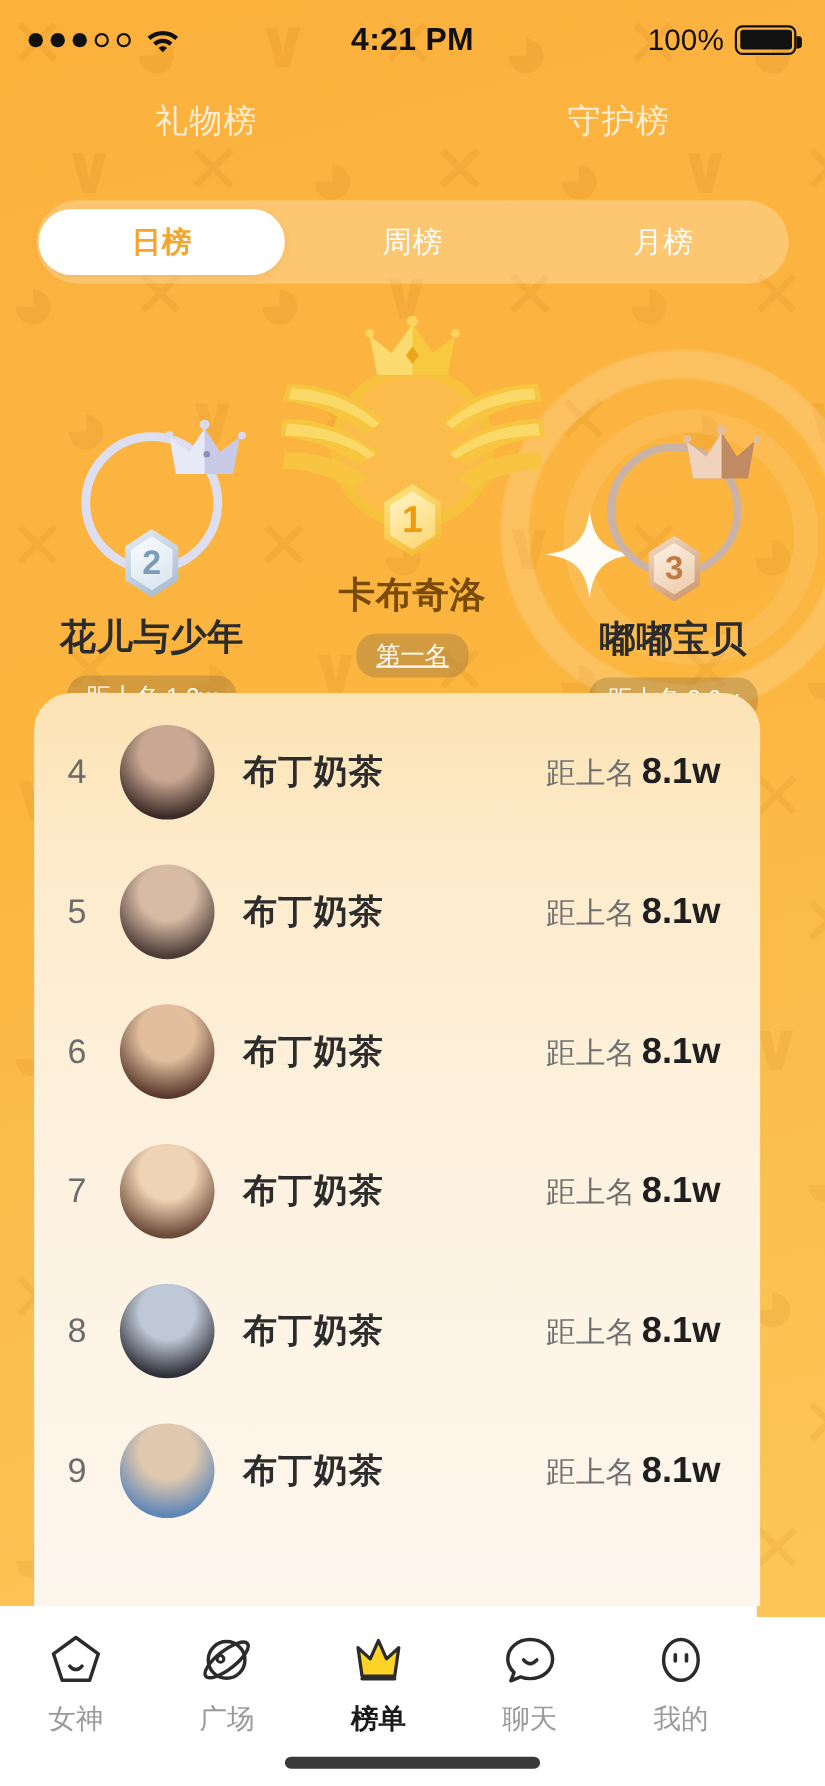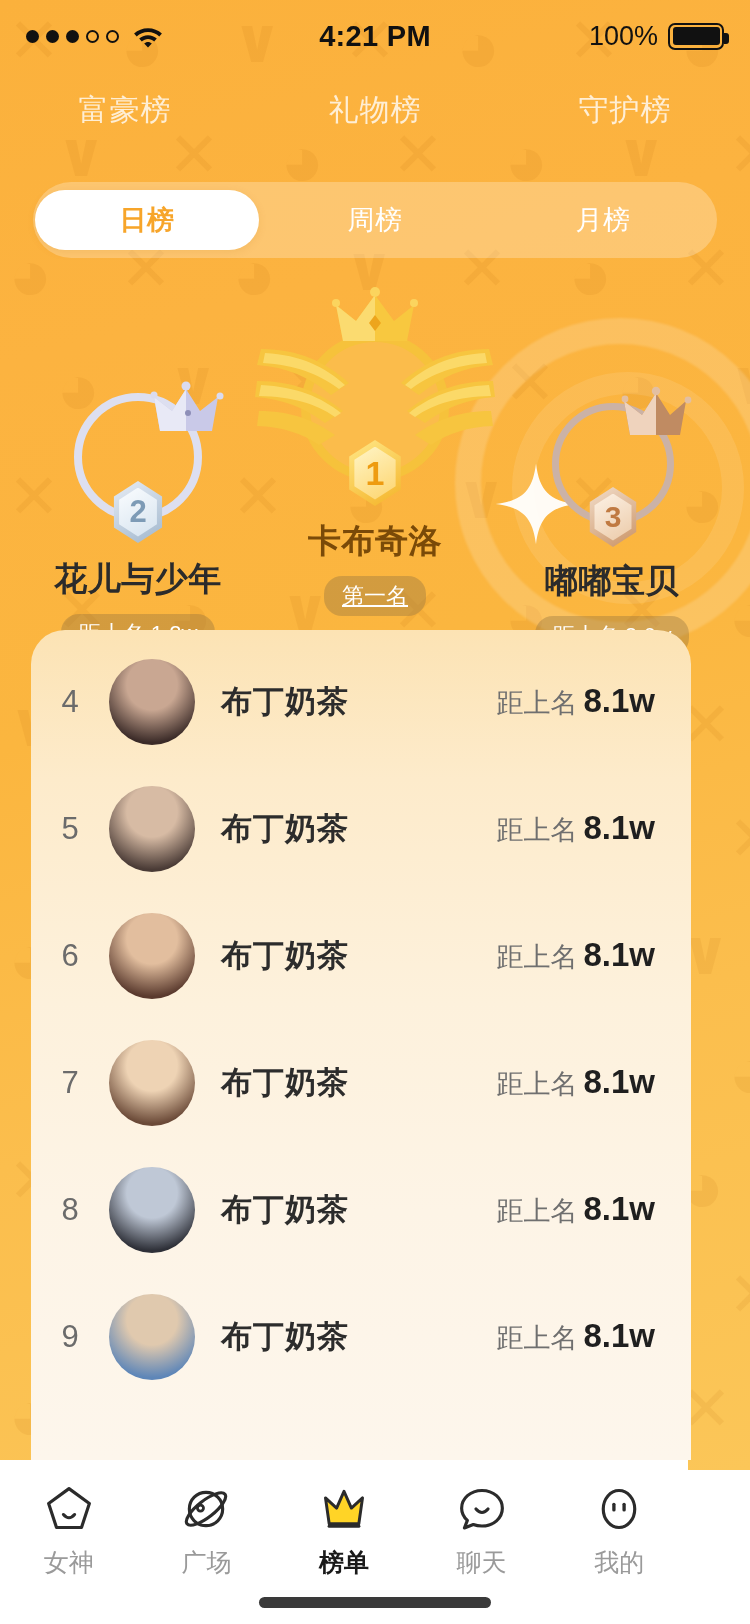--- a/index.html
+++ b/index.html
@@ -368,24 +368,20 @@
     <div class="sb-right">
       <span class="batt-pct">100%</span>
       <span class="batt">
           <i></i>
         </span>
     </div>
   </div>
 
   <div class="toptabs">
     <div class="ttab">
-      <span>富豪榜</span>
-      
-    </div>
-    <div class="ttab">
       <span>礼物榜</span>
       
     </div>
     <div class="ttab">
       <span>守护榜</span>
       
     </div>
   </div>
 
   <div class="segwrap">

